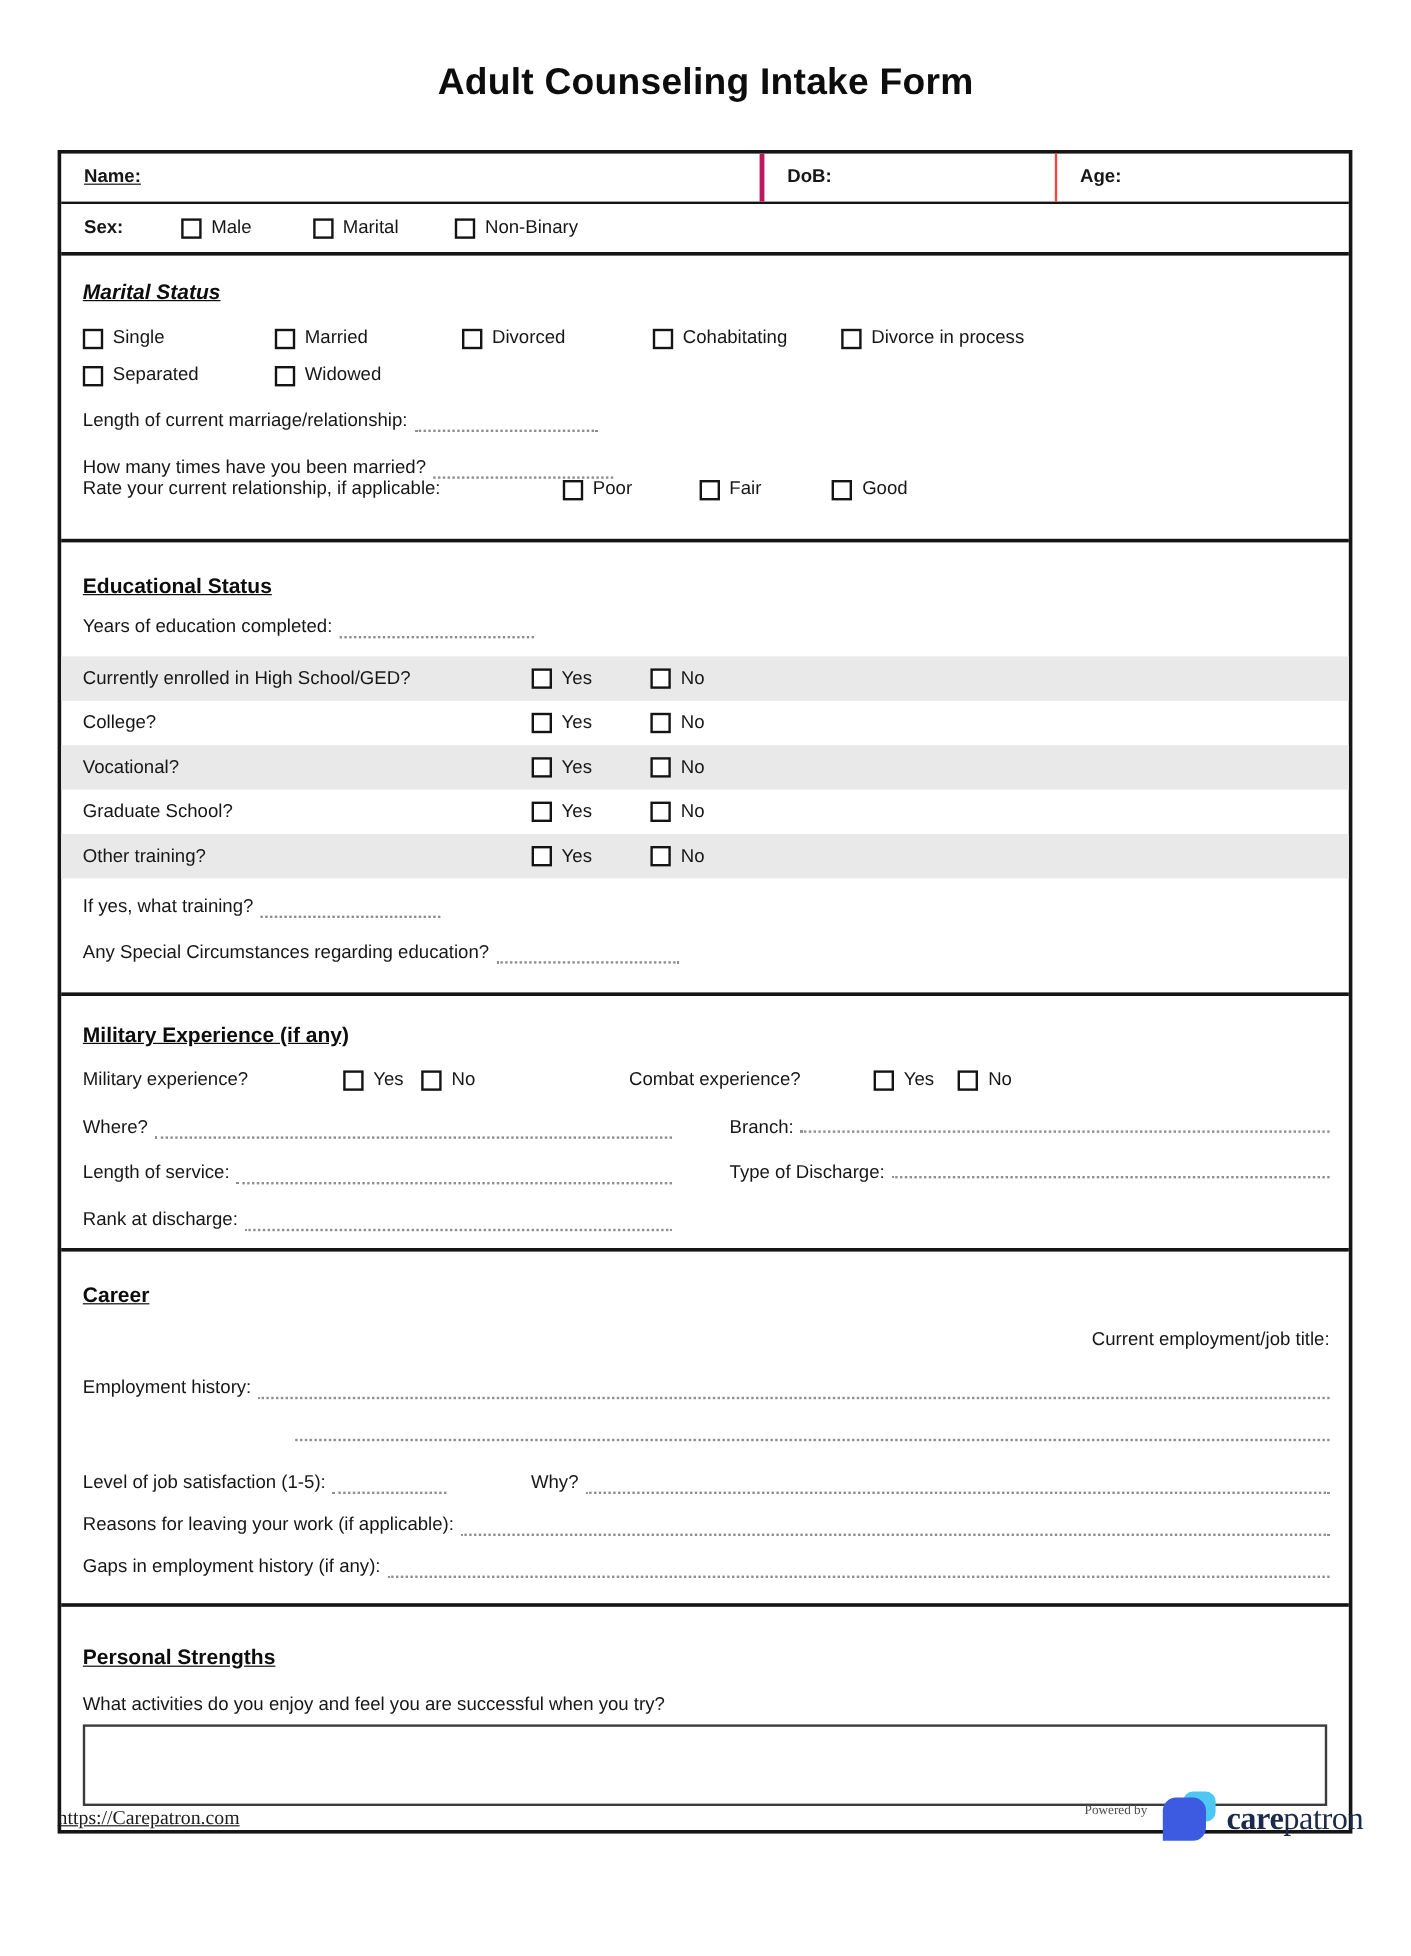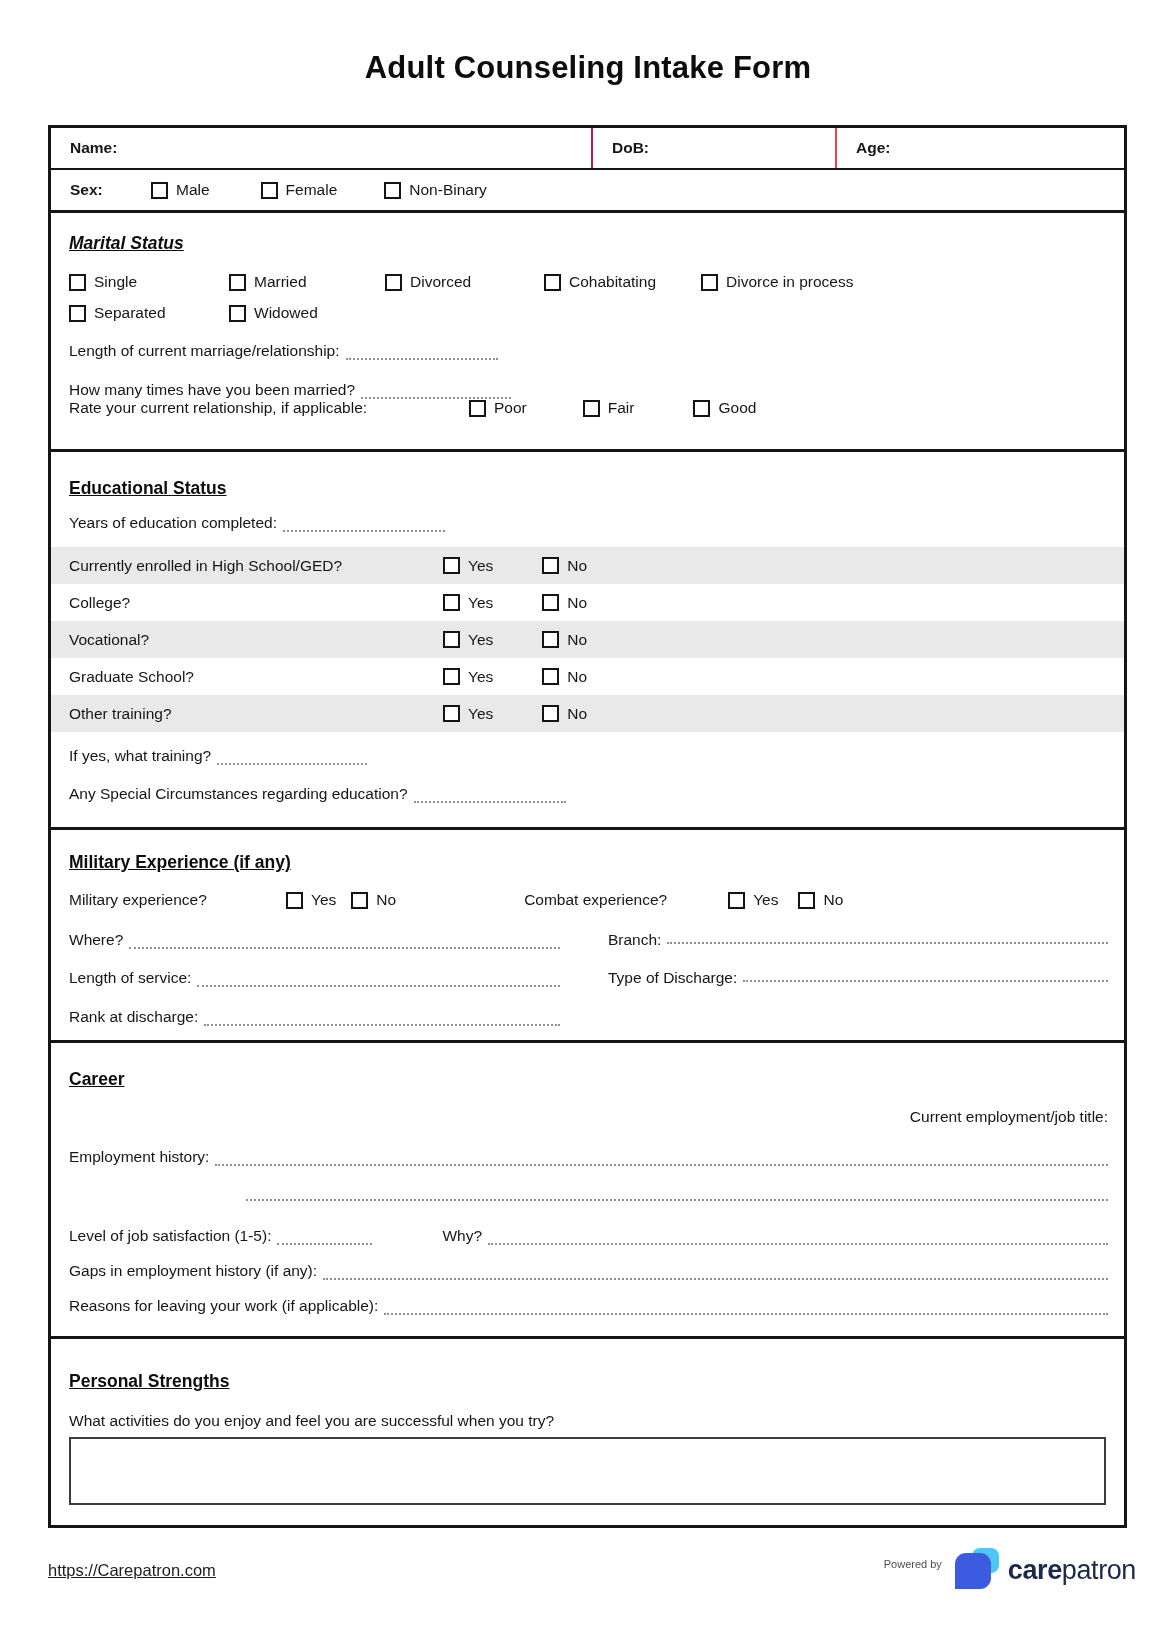--- a/index.html
+++ b/index.html
@@ -27,21 +27,21 @@
     left: 48px; top: 125px;
     width: 1079px; height: 1403px;
     border: 3px solid #151515;
     background: #fff;
     display: flex; flex-direction: column;
   }
 
   
   .row-header { display: flex; height: 42px; border-bottom: 2px solid #151515; flex: none; }
   .cell { display: flex; align-items: center; padding-left: 19px; font-weight: bold; font-size: 15.5px; }
-  .cell-name { width: 542px; border-right: 2px solid #be185d; }
+  .cell-name { width: 586px; border-right: 4px solid #be185d; text-decoration: underline; }
   .cell-dob  { width: 244px; border-right: 2px solid #ef4444; }
   .cell-age  { flex: 1; }
 
   .row-sex {
     display: flex; align-items: center;
     height: 43px; border-bottom: 3px solid #151515;
     padding-left: 19px; flex: none;
   }
   .sex-label { font-weight: bold; font-size: 15.5px; width: 81px; }
 
@@ -139,22 +139,22 @@
     background: #fff;
     resize: none; outline: none;
     font-family: "Liberation Sans", sans-serif;
     font-size: 15px; padding: 6px 8px;
     display: block;
   }
 
   
   .footer {
     position: absolute;
-    left: 48px; right: 40px; top: 1545px;
-    display: flex; justify-content: space-between; align-items: center;
+    left: 48px; right: 40px; top: 1490px;
+    display: flex; justify-content: space-between; align-items: center; font-family: Liberation Serif, serif;
   }
   .site-link { font-size: 16.5px; color: #1c1c1c; text-decoration: underline; }
   .brand { display: flex; align-items: center; }
   .powered { font-size: 11px; color: #4f4f4f; margin-right: 12px; margin-top: -12px; }
   .logo-icon { width: 48px; height: 50px; margin-right: 6px; }
   .brand-text { font-size: 27px; color: #1c2a4a; letter-spacing: -0.4px; }
   .brand-text .b { font-weight: bold; }
 </style>
 </head>
 <body>
@@ -178,21 +178,21 @@
     </div>
 
     <div class="row-sex">
       <span class="sex-label">Sex:</span>
       <span class="opt">
         <span class="cb"></span>
         <span>Male</span>
       </span>
       <span class="opt" style="margin-left:51px">
         <span class="cb"></span>
-        <span>Female</span>
+        <span>Marital</span>
       </span>
       <span class="opt" style="margin-left:47px">
         <span class="cb"></span>
         <span>Non-Binary</span>
       </span>
     </div>
 
     <div class="sec sec-marital">
       <h2>Marital Status</h2>
       <div class="m-row1">
@@ -386,26 +386,26 @@
       <div class="field f-cont">
         <span class="cont-spacer"></span>
         <span class="dots grow"></span>
       </div>
       <div class="field f-satis">
         <span>Level of job satisfaction (1-5):</span>
         <span class="dots dots-short"></span>
         <span class="why-label">Why?</span>
         <span class="dots grow"></span>
       </div>
+      <div class="field f-reasons">
+        <span>Reasons for leaving your work (if applicable):</span>
+        <span class="dots grow"></span>
+      </div>
       <div class="field f-gaps">
         <span>Gaps in employment history (if any):</span>
-        <span class="dots grow"></span>
-      </div>
-      <div class="field f-reasons">
-        <span>Reasons for leaving your work (if applicable):</span>
         <span class="dots grow"></span>
       </div>
     </div>
 
     <div class="sec sec-str">
       <h2>Personal Strengths</h2>
       <div class="str-q">What activities do you enjoy and feel you are successful when you try?</div>
       <textarea class="str-box" style=""></textarea>
     </div>
 

